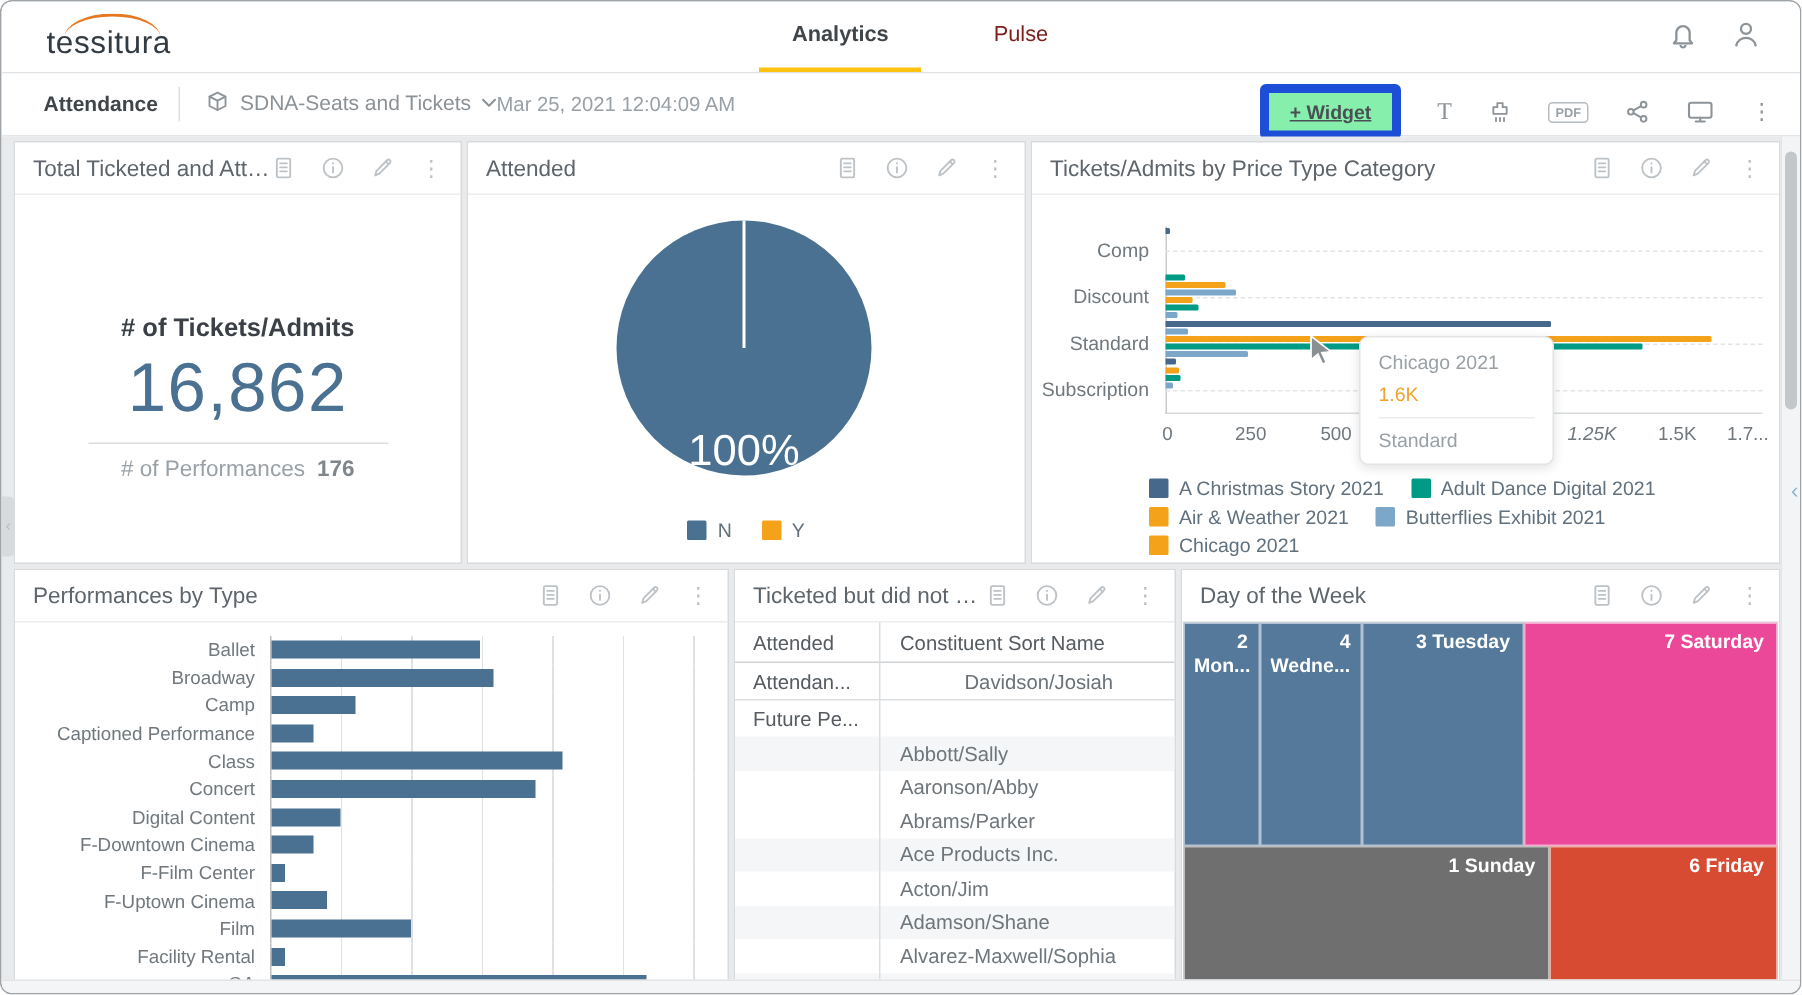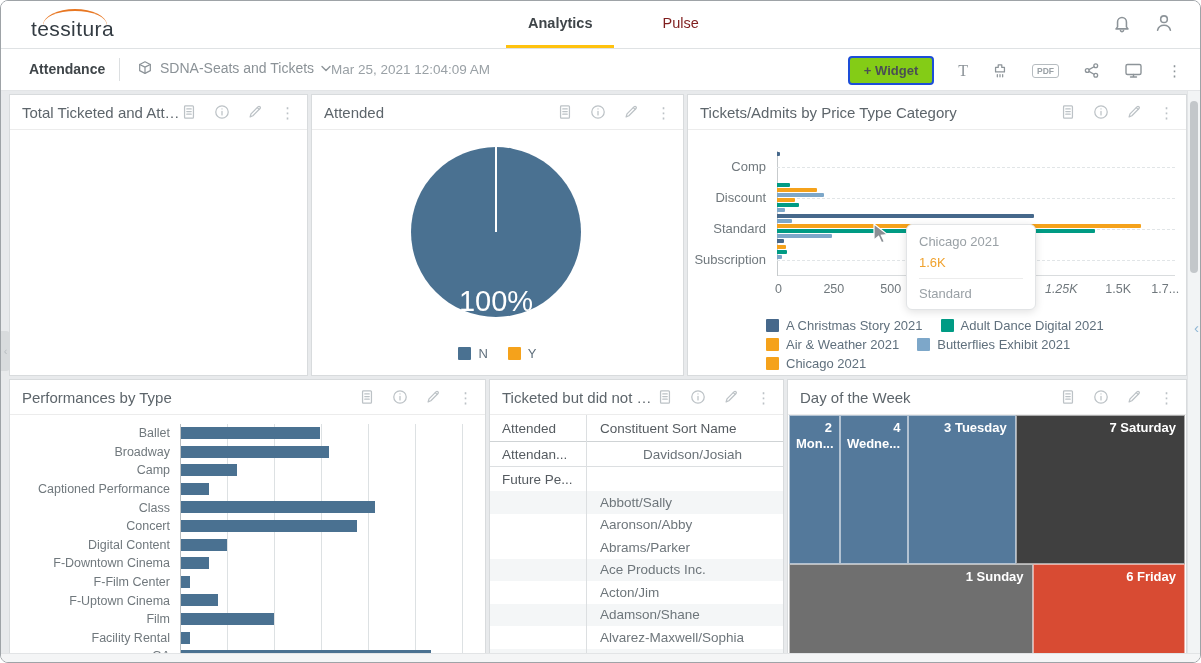--- a/index.html
+++ b/index.html
@@ -18,22 +18,22 @@
   .top-icons{position:absolute;right:26px;top:12px;display:flex;gap:22px;align-items:center;}
   .gicon{color:#8d9499;display:inline-flex;align-items:center;justify-content:center;}
   svg.ic{stroke:#8d9499;fill:none;stroke-width:1.4;stroke-linecap:round;stroke-linejoin:round;}
   
   .toolbar{position:absolute;left:0;top:48px;width:100%;height:41px;background:#fff;border-bottom:1px solid #e3e5e7;}
   .tb-title{position:absolute;left:28px;top:12px;font-size:14px;font-weight:bold;color:#3f4549;}
   .tb-sep{position:absolute;left:118px;top:9px;width:1px;height:23px;background:#dcdfe1;}
   .tb-dataset{position:absolute;left:136px;top:11px;display:flex;align-items:center;gap:7px;font-size:14px;color:#8b9297;cursor:pointer;}
   .tb-time{position:absolute;left:330px;top:13px;font-size:13.5px;color:#9aa1a6;}
   .tb-right{position:absolute;right:18px;top:7px;display:flex;align-items:center;gap:24px;}
-  .widget-btn{background:#84cc16;border:2px solid #1d4ed8;border-radius:4px;padding:5px 14px;
-              font-size:13px;color:#4a4f54;font-weight:bold;cursor:pointer;}
+  .widget-btn{background:#86efac;border:6px solid #1d4ed8;border-radius:4px;padding:5px 14px;
+              font-size:13px;color:#4a4f54;font-weight:bold;cursor:pointer;text-decoration:underline;}
   .t-icon{font-family:"Liberation Serif",serif;font-size:16px;color:#8d9499;}
   .pdf-badge{border:1px solid #b6bcc0;border-radius:3px;padding:1px 4px;font-size:8.5px;font-weight:bold;color:#9aa1a6;}
   .kebab{font-size:15px;color:#8d9499;letter-spacing:0;line-height:1;}
   
   .canvas{position:absolute;left:0;top:90px;width:100%;height:565px;background:#e8eaec;}
   .widget{position:absolute;background:#fff;border:1px solid #d8dbdd;box-sizing:border-box;overflow:hidden;}
   .w-head{height:34px;display:flex;align-items:center;justify-content:space-between;
           padding:0 12px;border-bottom:1px solid #ececec;}
   .w-title{font-size:15px;color:#5d656b;white-space:nowrap;overflow:hidden;text-overflow:ellipsis;}
   .w-icons{display:flex;gap:17px;align-items:center;flex-shrink:0;}
@@ -211,20 +211,28 @@
   </span>
   <span class="gicon">
     <svg class="ic" width="16" height="16" viewBox="0 0 18 18">
                 <path d="M3.5 14.5l1-3.4L12.6 3a1.5 1.5 0 0 1 2.1 2.1L6.6 13.2z"></path>
                 <path d="M11.6 4.1l2 2"></path>
               </svg>
   </span>
   <span class="kebab">⋮</span>
 </div>
         </div>
+      <div class="kpi-body">
+        <div class="kpi-label"># of Tickets/Admits</div>
+        <div class="kpi-value">16,862</div>
+        <div class="kpi-div"></div>
+        <div class="kpi-sec">
+          <span># of Performances</span><b>176</b>
+        </div>
+      </div>
     </div>
 
     <div class="widget" style="left:310px;top:3px;width:373px;height:282px;">
       <div class="w-head">
           <div class="w-title">Attended</div>
           <div class="w-icons">
   <span class="gicon">
     <svg class="ic" width="16" height="16" viewBox="0 0 18 18">
                 <rect x="4" y="2" width="10" height="14" rx="1"></rect>
                 <path d="M6.5 5.5h5M6.5 8.5h5M6.5 11.5h5"></path>
@@ -609,21 +617,21 @@
               <div class="tm-num">2</div>
               <div class="tm-name">Mon...</div>
             </div>
             <div class="tm-cell" style="width: 17.3%; background: rgb(84, 121, 155);">
               <div class="tm-num">4</div>
               <div class="tm-name">Wedne...</div>
             </div>
             <div class="tm-cell" style="width: 27.1%; background: rgb(84, 121, 155);">
               <div class="tm-one">3 Tuesday</div>
             </div>
-            <div class="tm-cell" style="width: 42.75%; background: #404040;">
+            <div class="tm-cell" style="width: 42.75%; background: #ec4899;">
               <div class="tm-one">7 Saturday</div>
             </div>
           </div>
           <div class="tm-row" style="height: 37.5%;">
             <div class="tm-cell" style="width: 61.5%; background: rgb(111, 111, 111);">
               <div class="tm-one">1 Sunday</div>
             </div>
             <div class="tm-cell" style="width: 38.5%; background: rgb(216, 75, 51);">
               <div class="tm-one">6 Friday</div>
             </div>

